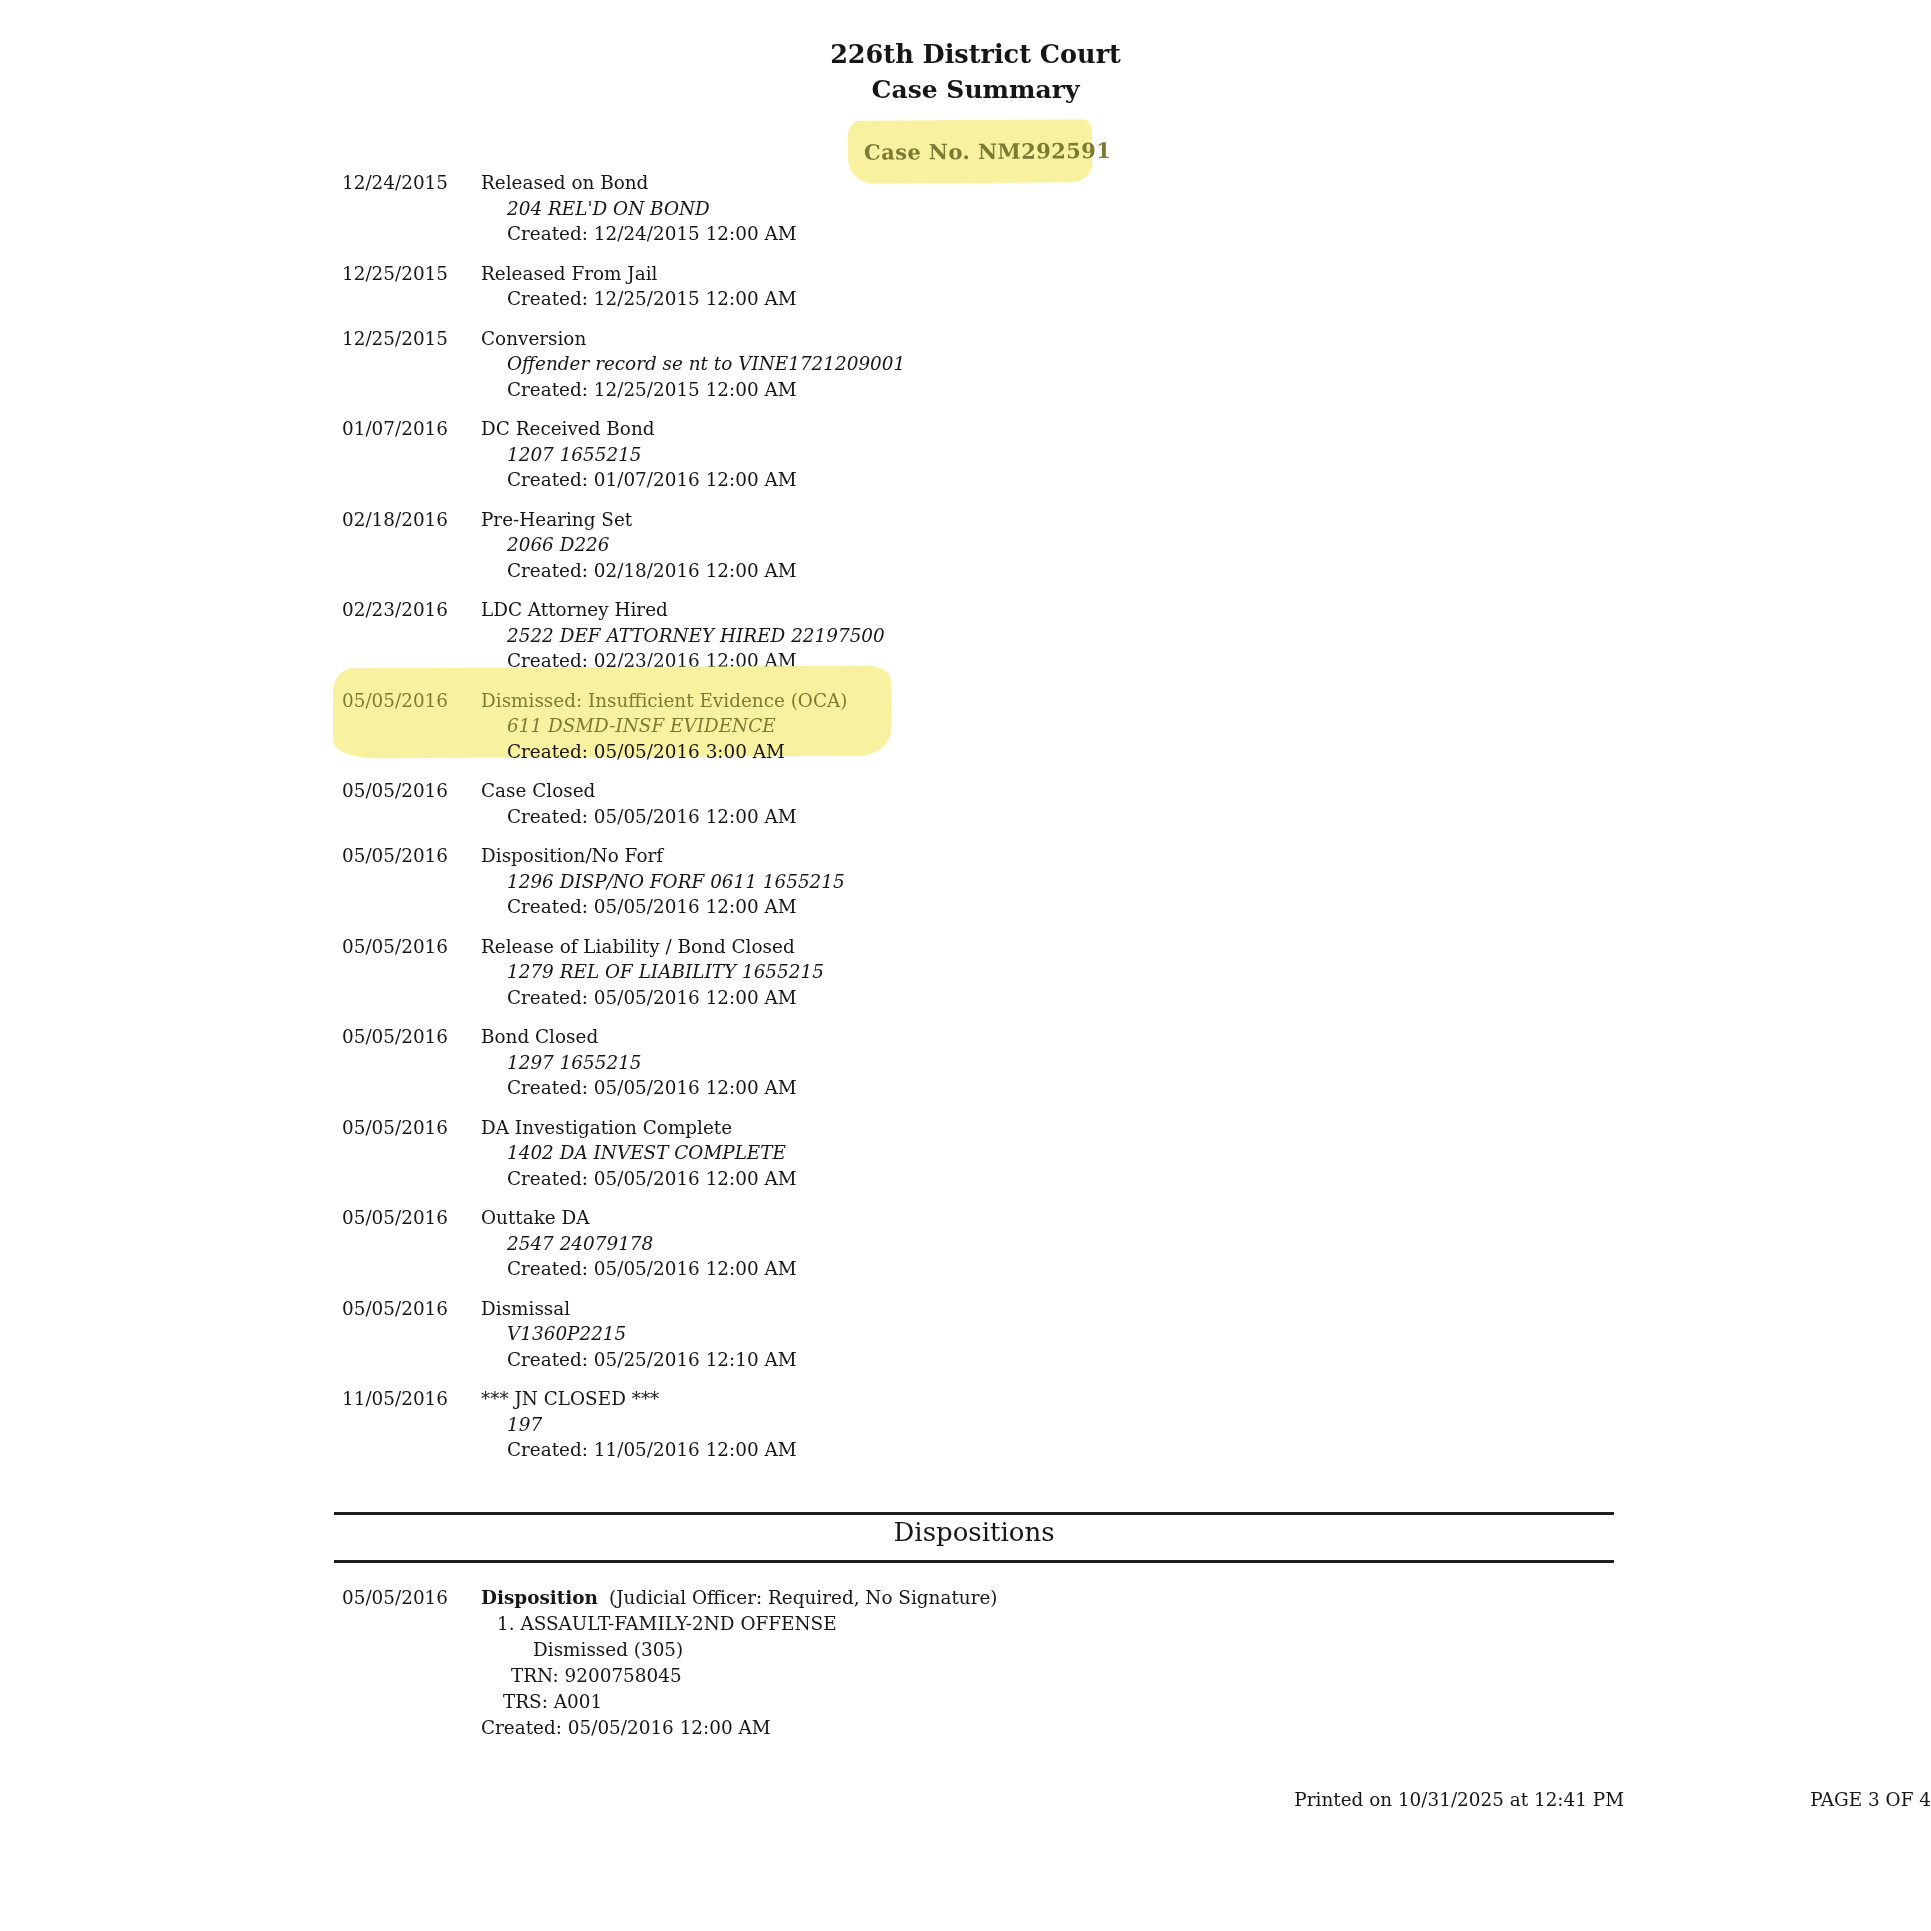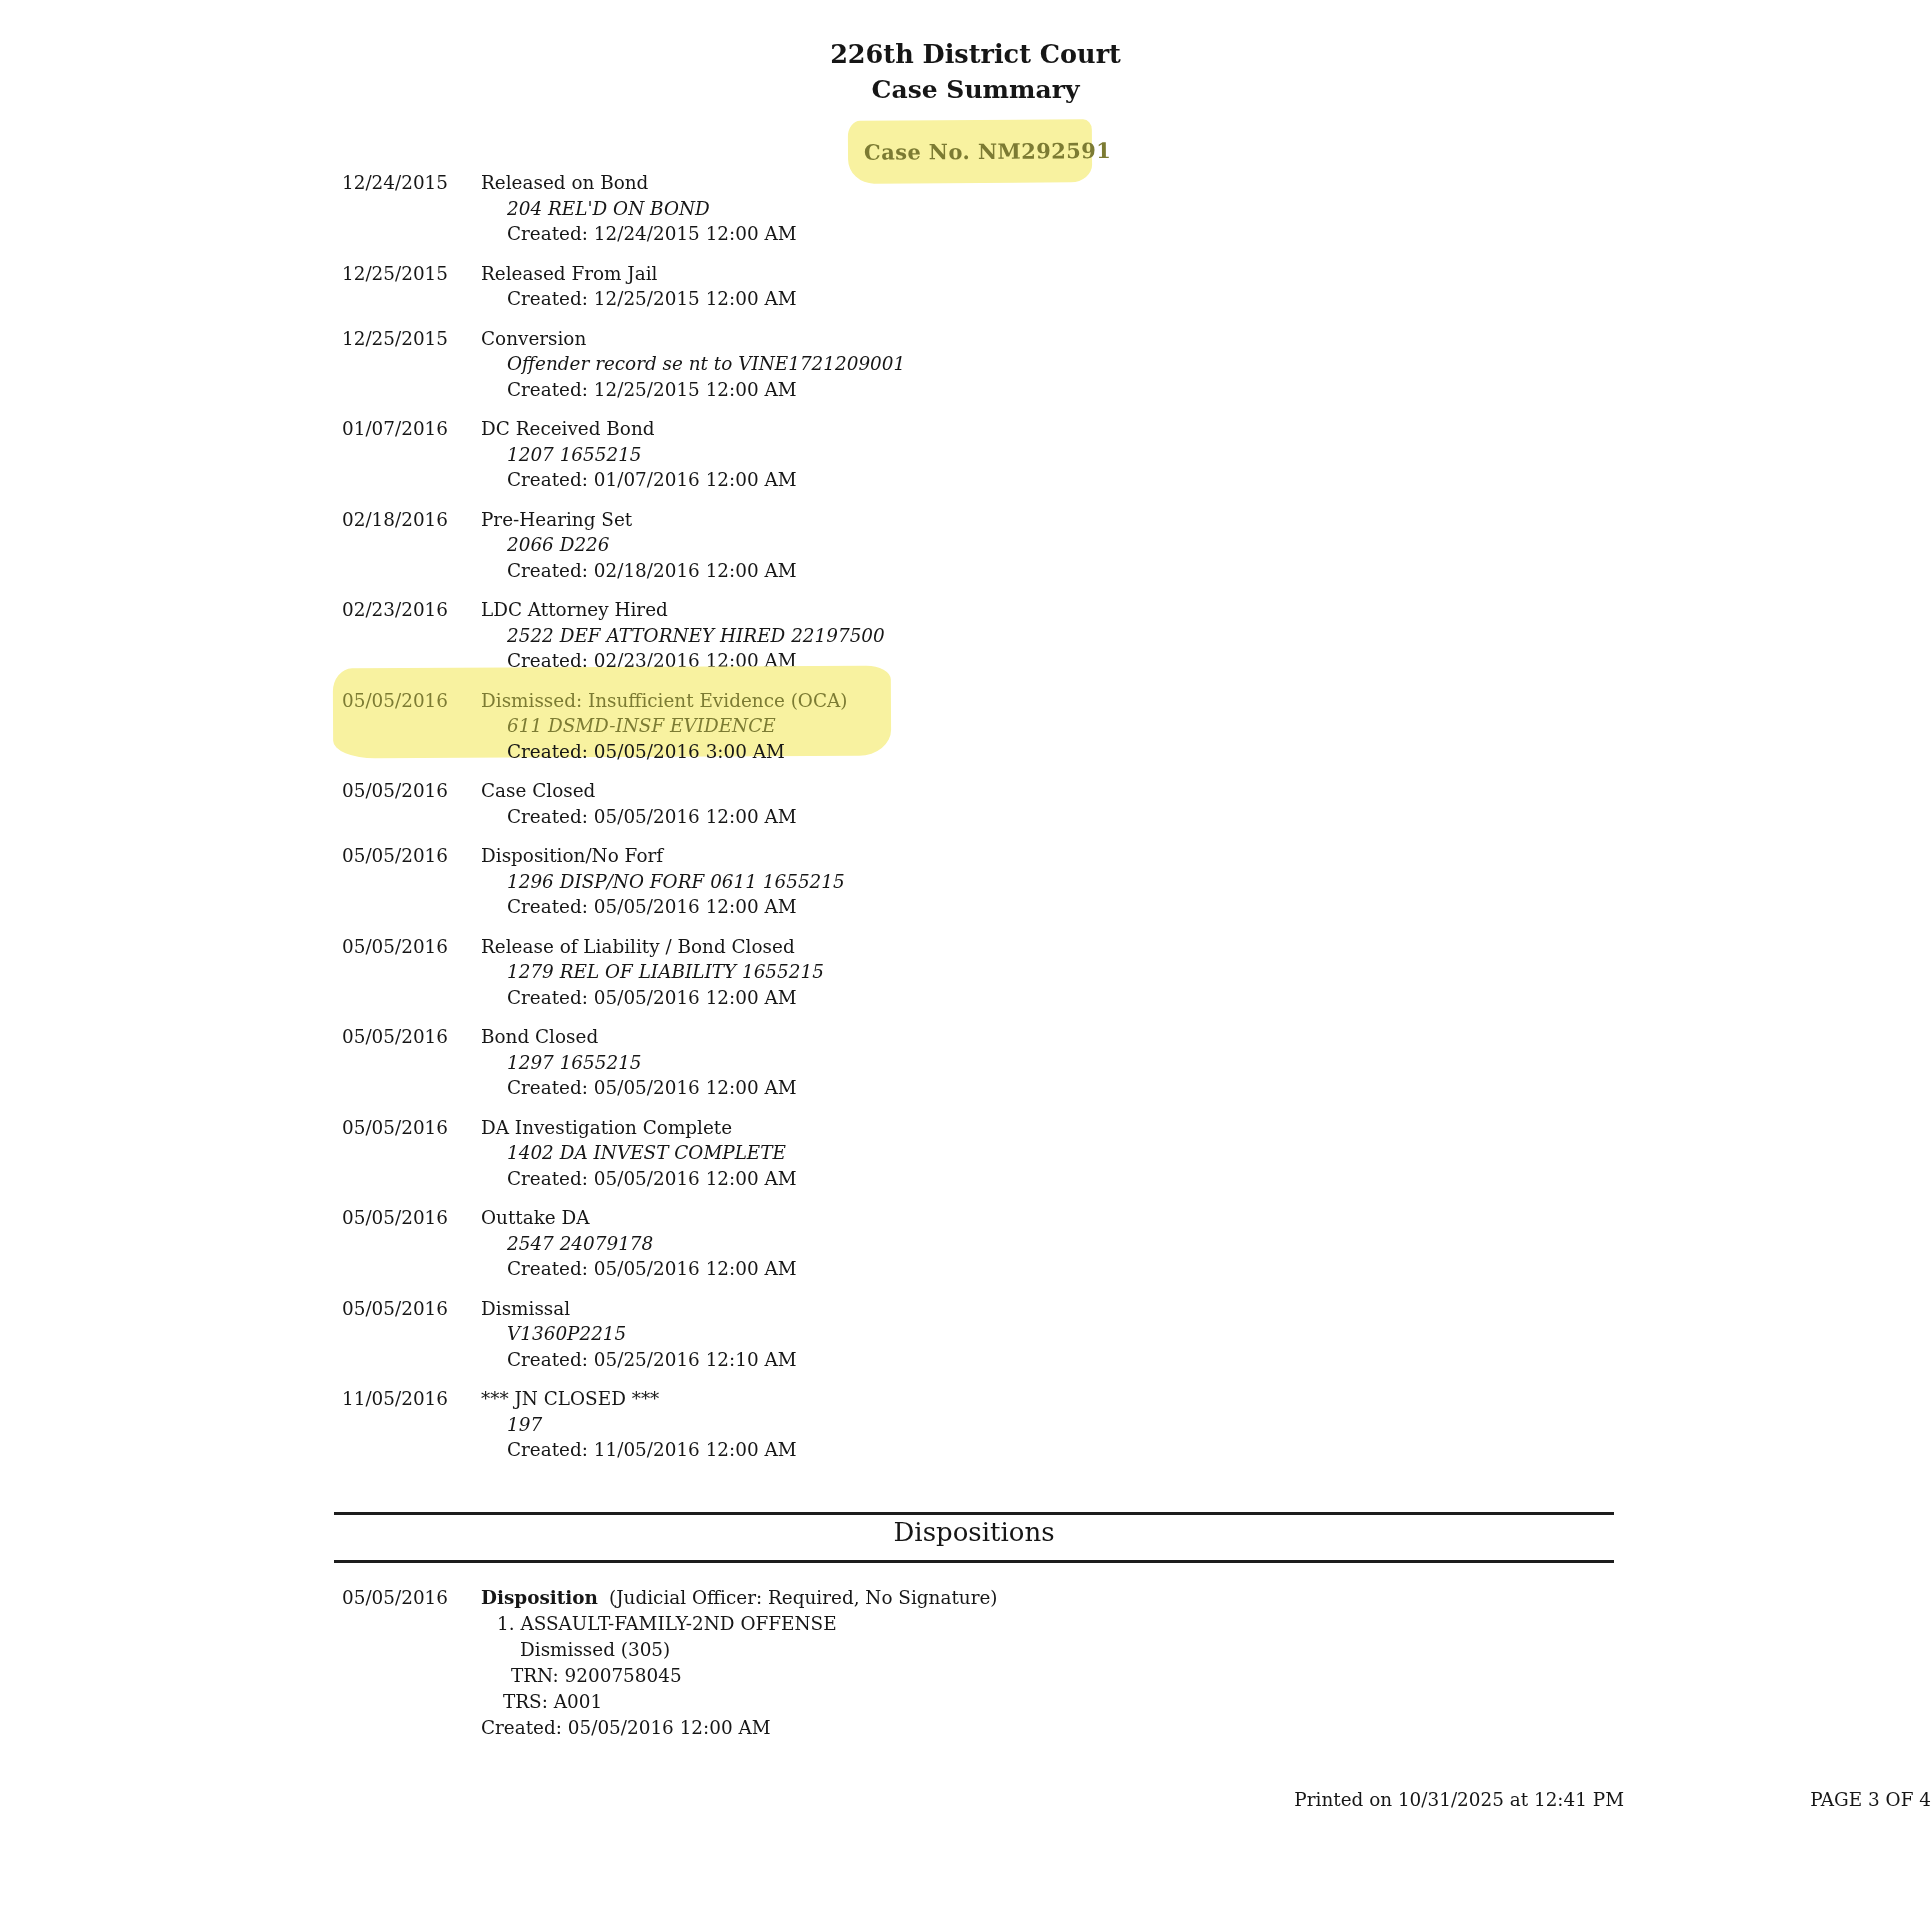--- a/index.html
+++ b/index.html
@@ -135,21 +135,21 @@
     left: 342px;
     top: 1585px;
     display: flex;
     font-size: 18.4px;
     line-height: 26px;
   }
   .disp-record .event-date { width: 139px; flex: none; }
   .disp-line1 .bold { font-weight: bold; }
   .disp-line1 .suffix { margin-left: 5.3px; }
   .disp-charge  { margin-left: 16px; }
-  .disp-result  { margin-left: 39px; }
+  .disp-result  { margin-left: 52px; }
   .disp-trn     { margin-left: 30px; }
   .disp-trs     { margin-left: 22px; }
   .disp-created { margin-left: 0; }
 
   
   .footer-page {
     position: absolute;
     top: 1789px;
     left: 0;
     width: 1931px;

